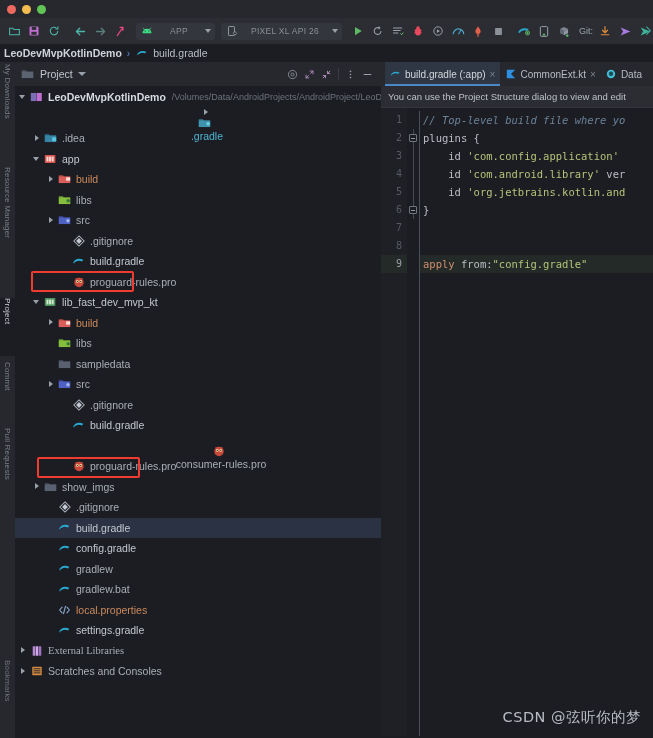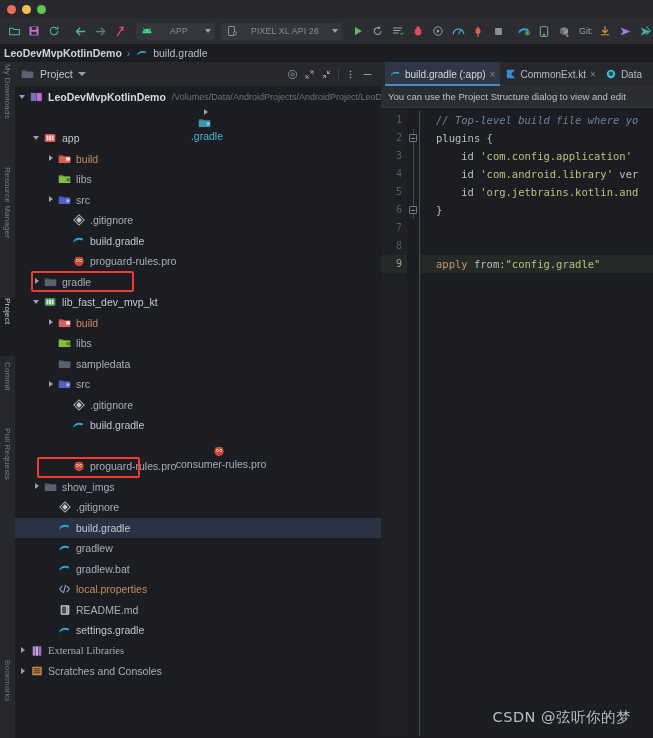--- a/index.html
+++ b/index.html
@@ -182,35 +182,35 @@
     background: #8e949d;
   }
   #fold-line {
     position: absolute; left: 5.5px; top: 21px; width: 1px; height: 90px;
     background: #44484f;
   }
   #code {
     flex: 1; padding-top: 3px; font-family: "DejaVu Sans Mono", monospace;
     font-size: 10.5px; position: relative; overflow: hidden;
   }
-  .cline { height: 18px; line-height: 18px; white-space: pre; padding-left: 17px; }
+  .cline { height: 18px; line-height: 18px; white-space: pre; padding-left: 4px; }
   .cline.cur { background: #242a28; }
   .c-comment { color: #6c8299; font-style: italic; }
   .c-kw { color: #cf8e6d; }
   .c-str { color: #b6c379; }
   .c-brace { color: #bcbec4; }
   .c-id { color: #bcbec4; }
   #caret-line {
     position: absolute; left: 0px; top: 3px; width: 1px; height: 628px;
     background: #4a4e56;
   }
 
   
   #watermark {
-    position: absolute; right: 22px; bottom: 11px;
+    position: absolute; right: 12px; bottom: 11px;
     font-size: 14.5px; color: #b9bcc2; letter-spacing: .5px;
     font-family: "DejaVu Sans", sans-serif;
   }
 </style>
 </head>
 <body>
 
 <div id="titlebar">
   <div class="traffic">
     <span class="dot red"></span>
@@ -467,20 +467,31 @@
         <span class="ticon">
           <svg width="13" height="12" viewBox="0 0 16 14">
             <path d="M1 2.5h5l1.2 1.5H15V12H1z" fill="#3a7f96"></path>
             <path d="M1 4h14v8H1z" fill="#3e93ad"></path>
             <circle cx="12.5" cy="8" r="2.2" fill="#6fd0e8"></circle>
           </svg>
         </span>
         <span class="tlabel teal">.gradle</span>
       </div>
       <div class="trow" style="padding-left: 18px;">
+        <span class="twist closed"></span>
+        <span class="ticon">
+          <svg width="13" height="12" viewBox="0 0 16 14">
+            <path d="M1 2.5h5l1.2 1.5H15V12H1z" fill="#2f6e8c"></path>
+            <path d="M1 4h14v8H1z" fill="#3683a3"></path>
+            <rect x="10" y="6" width="5" height="5" rx="1" fill="#5cc3e0"></rect>
+          </svg>
+        </span>
+        <span class="tlabel">.idea</span>
+      </div>
+      <div class="trow" style="padding-left: 18px;">
         <span class="twist open"></span>
         <span class="ticon">
           <svg width="13" height="12" viewBox="0 0 16 14">
             <rect x="1" y="2" width="13" height="10" rx="1" fill="#d9544e"></rect>
             <rect x="3" y="4" width="2.5" height="6" fill="#ffd6d4"></rect>
             <rect x="6.2" y="4" width="2.5" height="6" fill="#ffd6d4"></rect>
             <rect x="9.4" y="4" width="2.5" height="6" fill="#ffd6d4"></rect>
           </svg>
         </span>
         <span class="tlabel bright">app</span>
@@ -546,30 +557,20 @@
             <circle cx="5" cy="6.3" r="1.5" fill="#ffe9a8"></circle>
             <circle cx="9" cy="6.3" r="1.5" fill="#ffe9a8"></circle>
             <circle cx="5" cy="6.3" r=".7" fill="#222"></circle>
             <circle cx="9" cy="6.3" r=".7" fill="#222"></circle>
             <path d="M3 2.8l1.8 1.8M11 2.8L9.2 4.6" stroke="#c8483c" stroke-width="1.4"></path>
           </svg>
         </span>
         <span class="tlabel">proguard-rules.pro</span>
       </div>
       <div class="trow" style="padding-left: 18px;">
-        <span class="twist closed"></span>
-        <span class="ticon">
-          <svg width="13" height="12" viewBox="0 0 16 14">
-            <path d="M1 2.5h5l1.2 1.5H15V12H1z" fill="#4a5160"></path>
-            <path d="M1 4h14v8H1z" fill="#59606f"></path>
-          </svg>
-        </span>
-        <span class="tlabel">gradle</span>
-      </div>
-      <div class="trow" style="padding-left: 18px;">
         <span class="twist open"></span>
         <span class="ticon">
           <svg width="13" height="12" viewBox="0 0 16 14">
             <rect x="1" y="2" width="13" height="10" rx="1" fill="#4c8f5c"></rect>
             <rect x="3" y="4" width="2.5" height="6" fill="#cdeacf"></rect>
             <rect x="6.2" y="4" width="2.5" height="6" fill="#cdeacf"></rect>
             <rect x="9.4" y="4" width="2.5" height="6" fill="#cdeacf"></rect>
           </svg>
         </span>
         <span class="tlabel bright">lib_fast_dev_mvp_kt</span>
@@ -696,51 +697,50 @@
         <span class="tlabel bright">build.gradle</span>
       </div>
       <div class="trow" style="padding-left: 32px;">
         <span class="twist"></span>
         <span class="ticon">
           <svg width="13" height="11" viewBox="0 0 18 14">
             <path d="M1.5 8.6C4 3.5 9.2 2 15.6 4.6l-1.7 2.4C9 5.1 5.5 6.1 3.4 9.7z" fill="#2aa8cf"></path>
             <circle cx="4.3" cy="8.3" r="1" fill="#1b1d23"></circle>
           </svg>
         </span>
-        <span class="tlabel">gradlew</span>
+        <span class="tlabel bright">config.gradle</span>
       </div>
       <div class="trow" style="padding-left: 32px;">
         <span class="twist"></span>
         <span class="ticon">
           <svg width="13" height="11" viewBox="0 0 18 14">
             <path d="M1.5 8.6C4 3.5 9.2 2 15.6 4.6l-1.7 2.4C9 5.1 5.5 6.1 3.4 9.7z" fill="#2aa8cf"></path>
             <circle cx="4.3" cy="8.3" r="1" fill="#1b1d23"></circle>
           </svg>
         </span>
+        <span class="tlabel">gradlew</span>
+      </div>
+      <div class="trow" style="padding-left: 32px;">
+        <span class="twist"></span>
+        <span class="ticon">
+          <svg width="13" height="11" viewBox="0 0 18 14">
+            <path d="M1.5 8.6C4 3.5 9.2 2 15.6 4.6l-1.7 2.4C9 5.1 5.5 6.1 3.4 9.7z" fill="#2aa8cf"></path>
+            <circle cx="4.3" cy="8.3" r="1" fill="#1b1d23"></circle>
+          </svg>
+        </span>
         <span class="tlabel">gradlew.bat</span>
       </div>
       <div class="trow" style="padding-left: 32px;">
         <span class="twist"></span>
         <span class="ticon">
           <svg width="13" height="12" viewBox="0 0 16 14">
             <path d="M5 3.5L2 7l3 3.5M11 3.5L14 7l-3 3.5M9.2 2.5L6.8 11.5" fill="none" stroke="#8aa5c8" stroke-width="1.4" stroke-linecap="round" stroke-linejoin="round"></path>
           </svg>
         </span>
         <span class="tlabel orange">local.properties</span>
-      </div>
-      <div class="trow" style="padding-left: 32px;">
-        <span class="twist"></span>
-        <span class="ticon">
-          <svg width="12" height="12" viewBox="0 0 14 14">
-            <rect x="2" y="1.5" width="10" height="11" rx="1" fill="#cfd4db"></rect>
-            <rect x="3.3" y="2.8" width="5" height="8.4" fill="#4a4f58"></rect>
-            <rect x="9" y="2.8" width="1.7" height="8.4" fill="#888e98"></rect>
-          </svg>
-        </span>
-        <span class="tlabel">README.md</span>
       </div>
       <div class="trow" style="padding-left: 32px;">
         <span class="twist"></span>
         <span class="ticon">
           <svg width="13" height="11" viewBox="0 0 18 14">
             <path d="M1.5 8.6C4 3.5 9.2 2 15.6 4.6l-1.7 2.4C9 5.1 5.5 6.1 3.4 9.7z" fill="#2aa8cf"></path>
             <circle cx="4.3" cy="8.3" r="1" fill="#1b1d23"></circle>
           </svg>
         </span>
         <span class="tlabel bright">settings.gradle</span>

